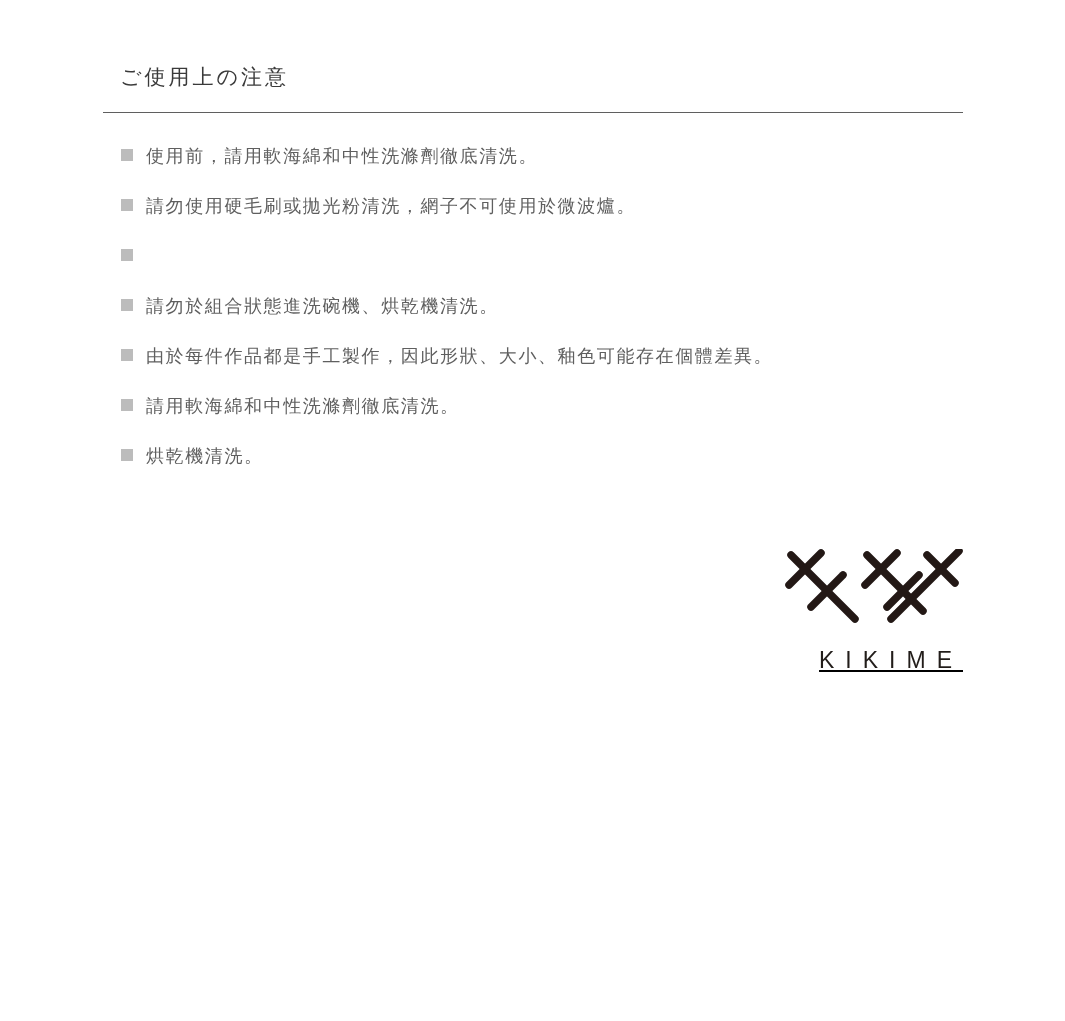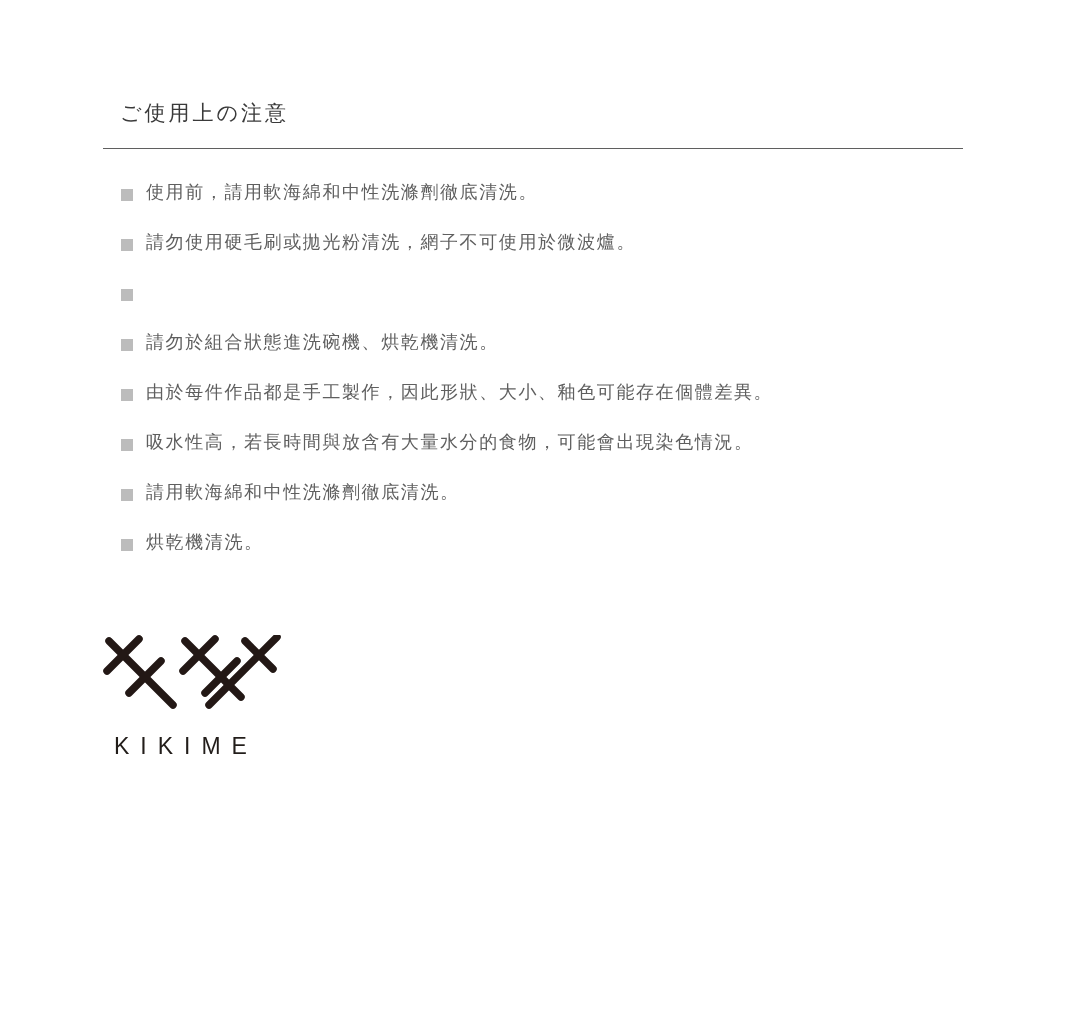--- a/index.html
+++ b/index.html
@@ -10,21 +10,20 @@
   }
   body {
     width: 1065px;
     height: 1021px;
     position: relative;
     overflow: hidden;
   }
   .container {
     margin-left: 103px;
     width: 860px;
-    margin-top: 36px;
   }
   .page-title {
     margin: 0;
     padding: 63px 0 0 17px;
     font-size: 21px;
     font-weight: 500;
     letter-spacing: 3px;
     color: #3a3a3a;
   }
   .title-rule {
@@ -34,41 +33,42 @@
     width: 860px;
     height: 0;
   }
   .notice-list {
     list-style: none;
     margin: 31px 0 0 0;
     padding: 0 0 0 18px;
   }
   .notice-item {
     display: flex;
-    align-items: center;
+    align-items: flex-start;
     margin-bottom: 26px;
     height: 24px;
   }
   .bullet {
     flex: 0 0 auto;
     width: 12px;
     height: 12px;
     background: #bcbcbc;
     margin: 5px 13px 0 0;
   }
   .notice-text {
     font-size: 18px;
     line-height: 24px;
     letter-spacing: 1.6px;
     color: #5f5f5f;
     white-space: nowrap;
   }
   .brand {
     margin-top: 81px;
-    text-align: left;
+    text-align: right;
+    text-decoration: underline;
   }
   .brand-mark {
     display: inline-block;
     width: 178px;
     height: 78px;
   }
   .brand-mark svg {
     display: block;
     width: 178px;
     height: 78px;
@@ -105,24 +105,20 @@
     <li class="notice-item">
       <span class="bullet"></span>
       <span class="notice-text">請勿於組合狀態進洗碗機、烘乾機清洗。</span>
     </li>
     <li class="notice-item">
       <span class="bullet"></span>
       <span class="notice-text">由於每件作品都是手工製作，因此形狀、大小、釉色可能存在個體差異。</span>
     </li>
     <li class="notice-item">
       <span class="bullet"></span>
-      <span class="notice-text">吸水性高，若長時間與放含有大量水分的食物，可能會出現染色情況。</span>
-    </li>
-    <li class="notice-item">
-      <span class="bullet"></span>
       <span class="notice-text">請用軟海綿和中性洗滌劑徹底清洗。</span>
     </li>
     <li class="notice-item">
       <span class="bullet"></span>
       <span class="notice-text">烘乾機清洗。</span>
     </li>
   </ul>
 
   <div class="brand">
     <span class="brand-mark">

